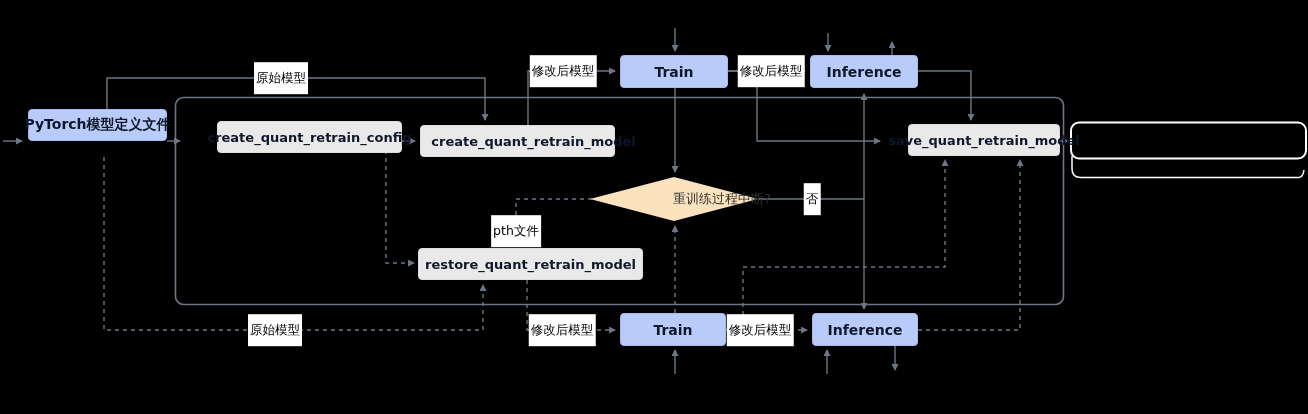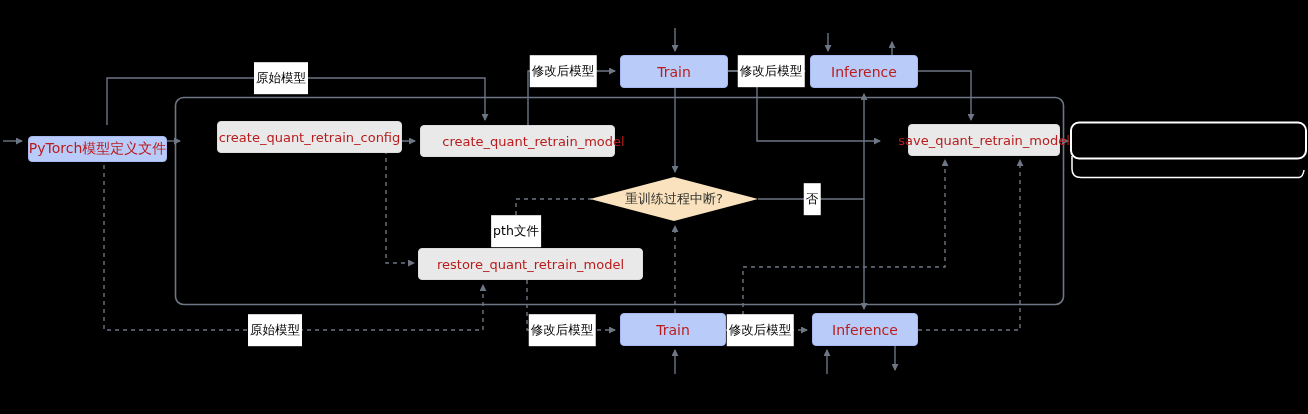--- a/index.html
+++ b/index.html
@@ -8,31 +8,33 @@
     width:1308px;height:414px;
     background:#000;
     overflow:hidden;
     font-family:"DejaVu Sans","Liberation Sans",sans-serif;
   }
   .canvas svg{position:absolute;left:0;top:0;}
   .node{
     position:absolute;
     display:flex;align-items:center;justify-content:center;
     white-space:nowrap;
-    color:#b91c1c;
+    color:#0f172a;
     border-radius:4px;
     box-sizing:border-box;
+    font-weight:bold;
   }
   .node.blue{background:#b9cbf8;border:1px solid #a6b9f0;font-size:14px;}
   .node.gray{background:#e9e9ea;border:1px solid #dddddf;font-size:13px;}
   .diamond-text{
     position:absolute;
     display:flex;align-items:center;justify-content:center;
     color:#33332f;font-size:13px;white-space:nowrap;
     transform:translate(-50%,-50%);
+    margin-left:48px;
   }
   .edge-label{
     position:absolute;
     transform:translate(-50%,-50%);
     background:#ffffff;color:#000;
     font-size:12.5px;line-height:1.25;
     padding:8px 2px;white-space:nowrap;
   }
 </style>
 </head>
@@ -82,21 +84,21 @@
       <path d="M527,280 L527,330 L615,330" marker-end="url(#arr)"></path>
       <path d="M726,330 L807,330" marker-end="url(#arr)"></path>
       <path d="M726,330 L743,330 L743,267 L945,267 L945,160" marker-end="url(#arr)"></path>
       <path d="M918,330 L1020,330 L1020,160" marker-end="url(#arr)"></path>
       <path d="M675,313 L675,226" marker-end="url(#arr)"></path>
     </g>
 
     <polygon points="674,177 758,199 674,221 590,199" fill="#f9e2bd"></polygon>
   </svg>
 
-  <div class="node blue" style="left:28px;top:136px;width:139px;height:26px;">PyTorch模型定义文件</div>
+  <div class="node blue" style="left:28px;top:109px;width:139px;height:32px;">PyTorch模型定义文件</div>
 
   <div class="node gray" style="left:185px;top:121px;width:185px;height:32px;margin-left:32px;">create_quant_retrain_config</div>
 
   <div class="node gray" style="left:420px;top:125px;width:195px;height:32px;padding-left:32px;">create_quant_retrain_model</div>
 
   <div class="node gray" style="left:908px;top:124px;width:152px;height:32px;">save_quant_retrain_model</div>
 
   <div class="node gray" style="left:418px;top:248px;width:225px;height:32px;">restore_quant_retrain_model</div>
 
   <div class="node blue" style="left:620px;top:55px;width:108px;height:33px;">Train</div>

